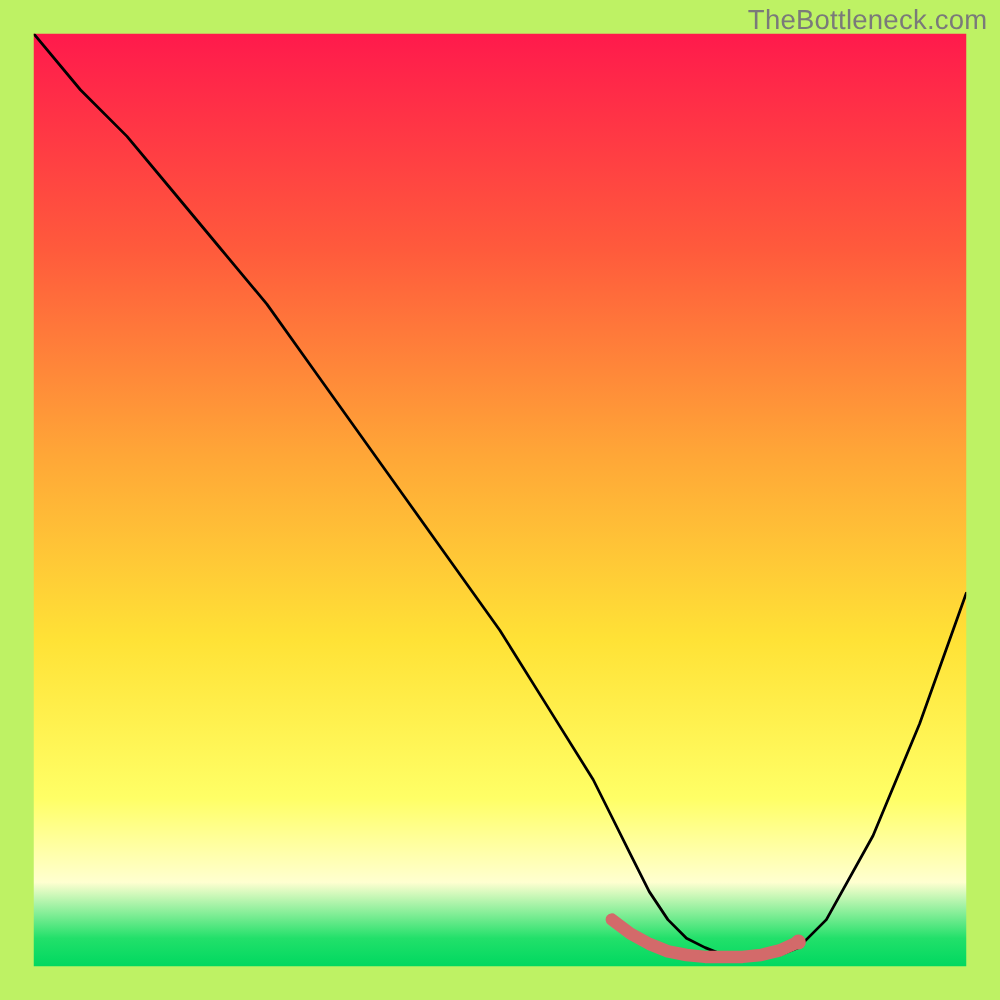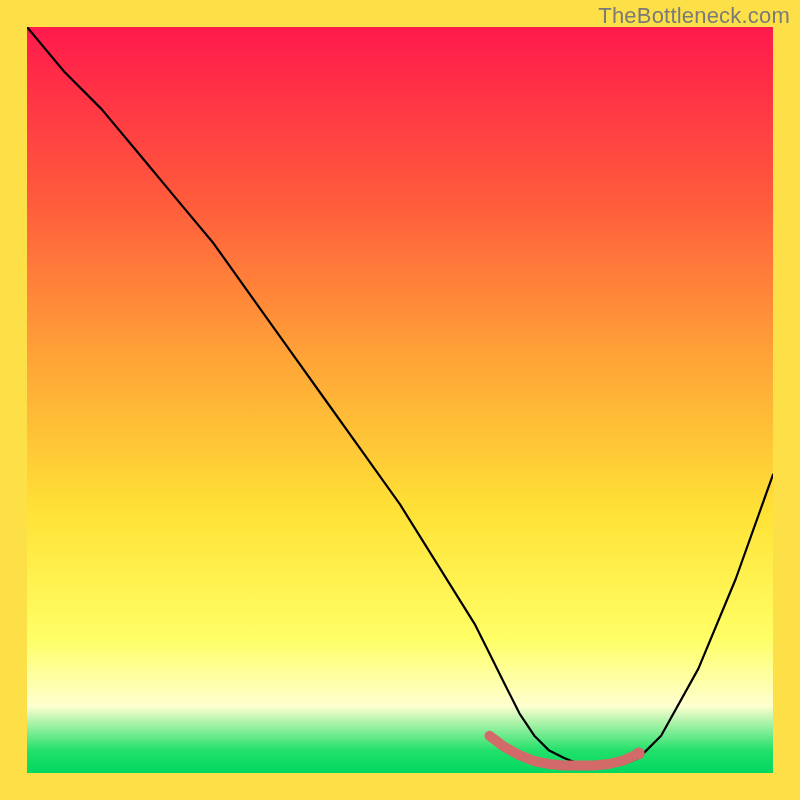--- a/index.html
+++ b/index.html
@@ -10,21 +10,21 @@
     background: #000;
     overflow: hidden;
     font-family: Arial, Helvetica, sans-serif;
   }
   .frame {
     position: absolute;
     left: 0;
     top: 0;
     width: 800px;
     height: 800px;
-    background: #fde047;
+    background: #bef264;
   }
   .plot {
     position: absolute;
     left: 27px;
     top: 27px;
     width: 746px;
     height: 746px;
     background: linear-gradient(to bottom,
       #ff1a4c 0%,
       #ff5a3c 23%,

